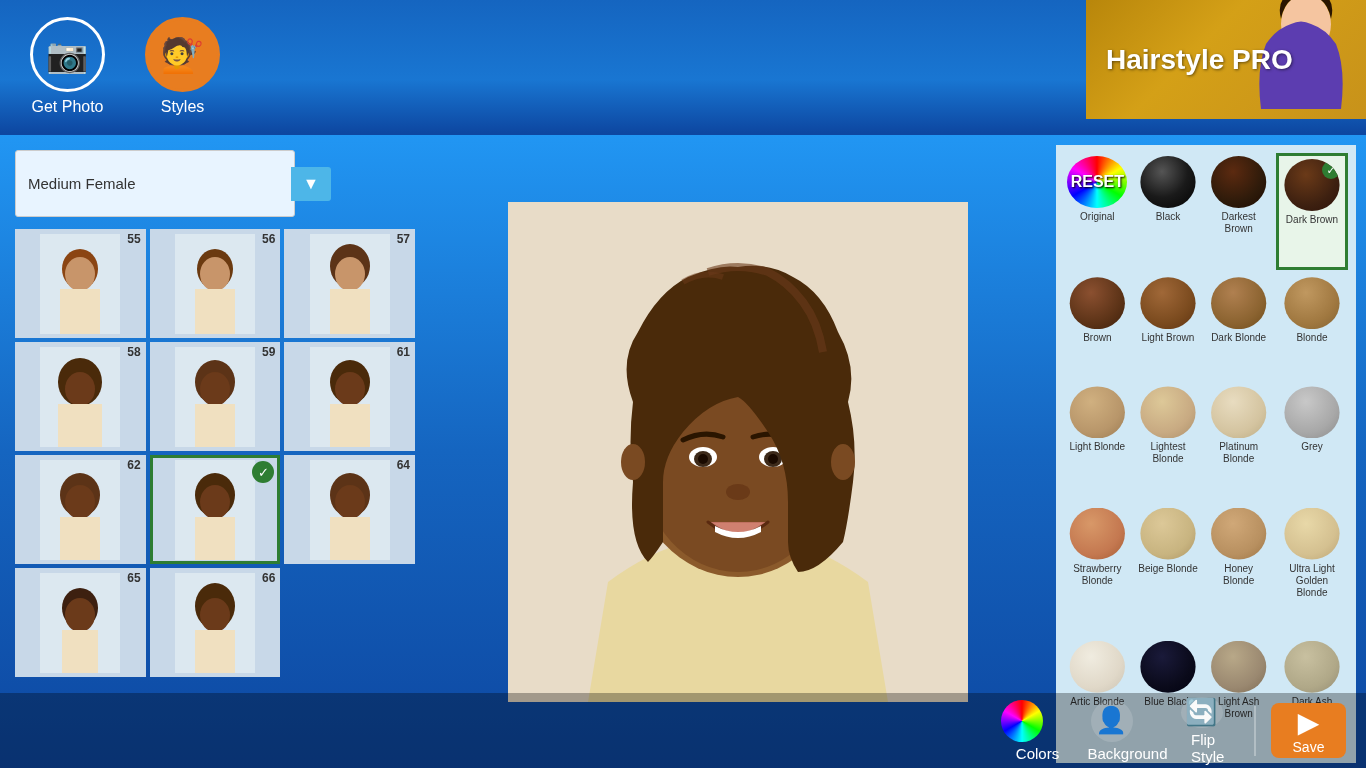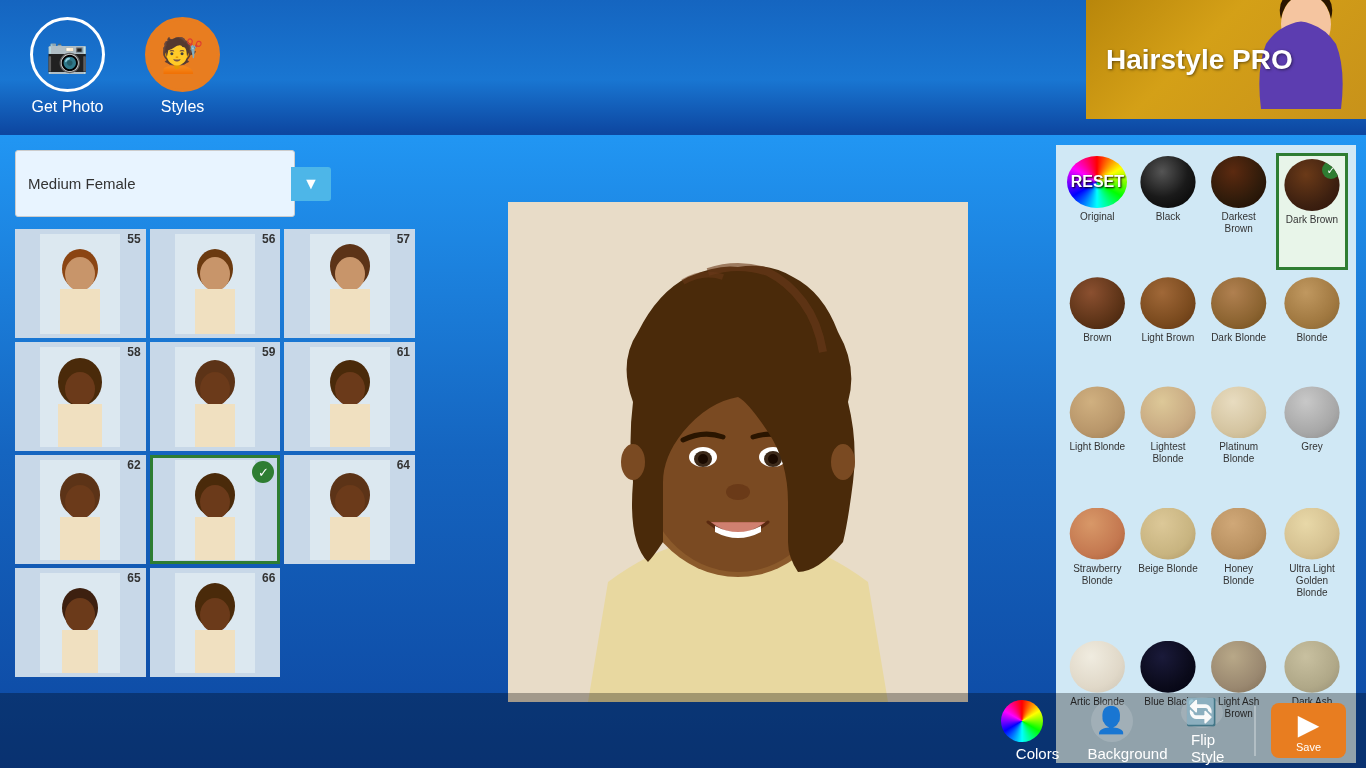--- a/index.html
+++ b/index.html
@@ -652,17 +652,17 @@
       <div class="toolbar-icon" style="font-size:26px;">👤</div>
       <span class="toolbar-label">Background</span>
     </div>
     <div class="toolbar-btn">
       <div class="toolbar-icon" style="font-size:26px;">🔄</div>
       <span class="toolbar-label">Flip Style</span>
     </div>
     <div class="toolbar-divider"></div>
     <div class="save-btn">
       <div style="font-size:28px; color:#fff;">▶</div>
-      <span style="font-size:11px; color:#fff;">Save</span>
+      <span style="font-size:14px; color:#fff;">Save</span>
     </div>
   </div>
 
 </div>
 
 </body></html>

